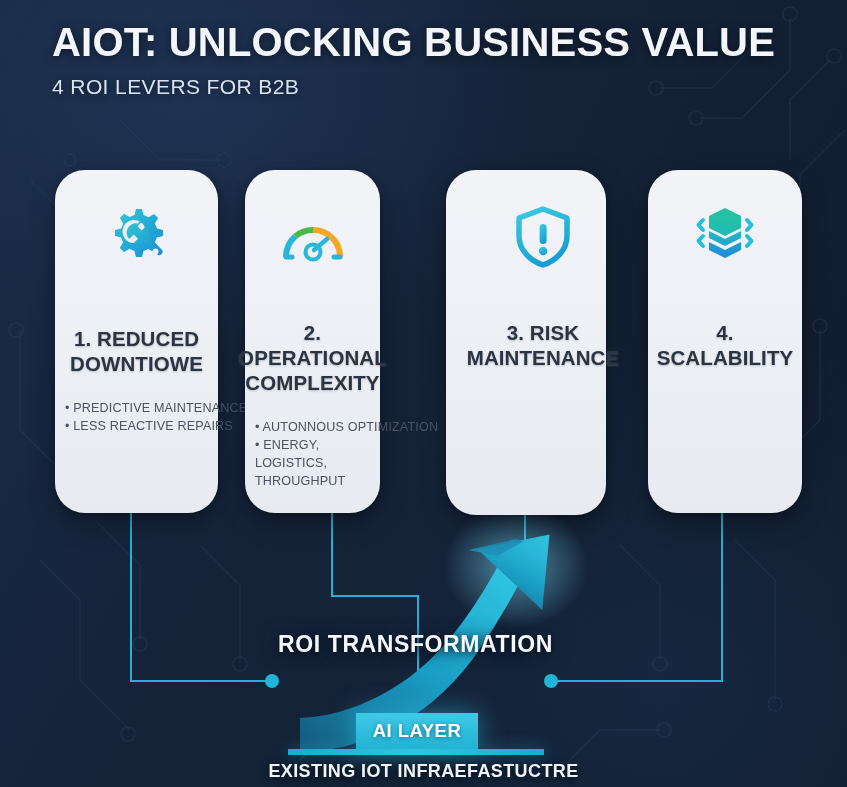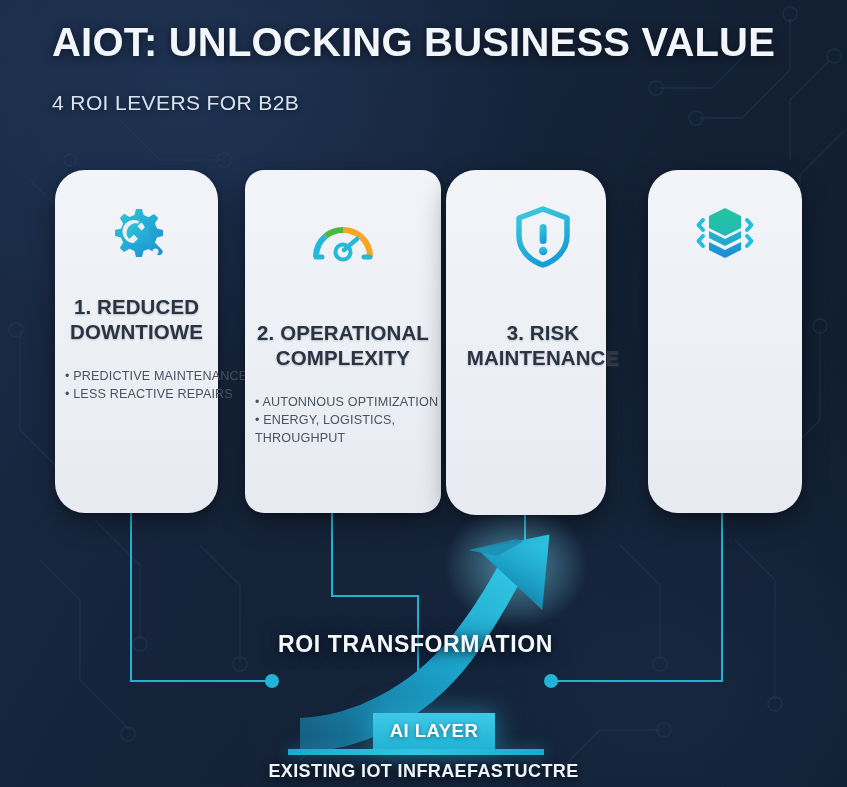--- a/index.html
+++ b/index.html
@@ -22,21 +22,21 @@
 
   
   .header { position:absolute; left:52px; top:22px; width:760px; }
   .title {
     font-size:40px; font-weight:700; letter-spacing:.2px;
     color:#f2f6fb; line-height:1.04;
     text-shadow:0 2px 10px rgba(0,0,0,.55);
     white-space:nowrap;
   }
   .subtitle {
-    margin-top:27px;
+    margin-top:11px;
     font-size:21px; font-weight:400; letter-spacing:.4px;
     color:#d9e3ef;
     text-shadow:0 1px 6px rgba(0,0,0,.5);
   }
 
   
   #connectors { position:absolute; inset:0; pointer-events:none; }
 
   
   .card {
@@ -59,45 +59,44 @@
     text-align:left; width:100%;
   }
   .card-bullets li {
     font-size:12.6px; color:#4a5363; line-height:1.42;
     letter-spacing:.15px; white-space:nowrap;
   }
   .card-bullets li.wrap { white-space:normal; }
 
   
   #card-1 { left:55px;  top:170px; width:163px; height:343px; }
-  #card-2 { left:245px; top:170px; width:196px; height:343px;border-radius:19px; }
+  #card-2 { left:245px; top:170px; width:135px; height:343px; }
   #card-3 { left:446px; top:170px; width:160px; height:345px;padding-left:44px; }
   #card-4 { left:648px; top:170px; width:154px; height:343px; }
 
-  #card-1 .card-title { margin-top:20px; }
+  #card-1 .card-title { margin-top:52px; }
   #card-4 .card-bullets { margin-top:40px; }
   #card-3 .card-bullets { margin-top:28px; }
 
   
   .roi-label {
     position:absolute; left:0; top:631px; width:847px; text-align:center;
     font-size:23px; font-weight:700; letter-spacing:.6px;
     color:#f4f8fc;
     text-shadow:0 2px 9px rgba(0,0,0,.7), 0 0 18px rgba(20,40,70,.6);
   }
   
   .roi-label > span { position:relative; left:-8px; }
 
   
   .ai-badge {
     position:absolute; left:356px; top:713px; width:122px; height:36px;
     background:linear-gradient(180deg,#3fc9e6 0%, #22b4d6 100%);
     display:flex; align-items:center; justify-content:center;
     box-shadow:0 0 26px rgba(45,190,225,.55);
-    margin-left:17px;
   }
   .ai-badge span {
     font-size:18.5px; font-weight:700; color:#ffffff; letter-spacing:.5px;
     text-shadow:0 1px 4px rgba(0,40,60,.5);
   }
   .base-bar {
     position:absolute; left:288px; top:749px; width:256px; height:6px;
     background:linear-gradient(90deg,#1aa9cf 0%, #34c4e2 50%, #1aa9cf 100%);
     box-shadow:0 0 16px rgba(40,180,215,.45);
   }
@@ -297,20 +296,23 @@
         <path d="M15 26 L31 34 L47 26 V33 L31 41 L15 33 Z" fill="url(#g4b)"></path>
         <path d="M15 37 L31 45 L47 37 V45 L31 53 L15 45 Z" fill="url(#g4c)"></path>
         <g fill="none" stroke="#23bde0" stroke-width="4" stroke-linecap="round" stroke-linejoin="round">
           <path d="M9 15 L4.5 20 L9 25"></path>
           <path d="M9 31 L4.5 36 L9 41"></path>
           <path d="M53 15 L57.5 20 L53 25"></path>
           <path d="M53 31 L57.5 36 L53 41"></path>
         </g>
       </svg>
     </div>
+    <div class="card-title">
+      <span>4. SCALABILITY</span>
+    </div>
   </div>
 
   <div class="roi-label">
     <span>ROI TRANSFORMATION</span>
   </div>
 
   <div class="ai-badge">
     <span>AI LAYER</span>
   </div>
 

